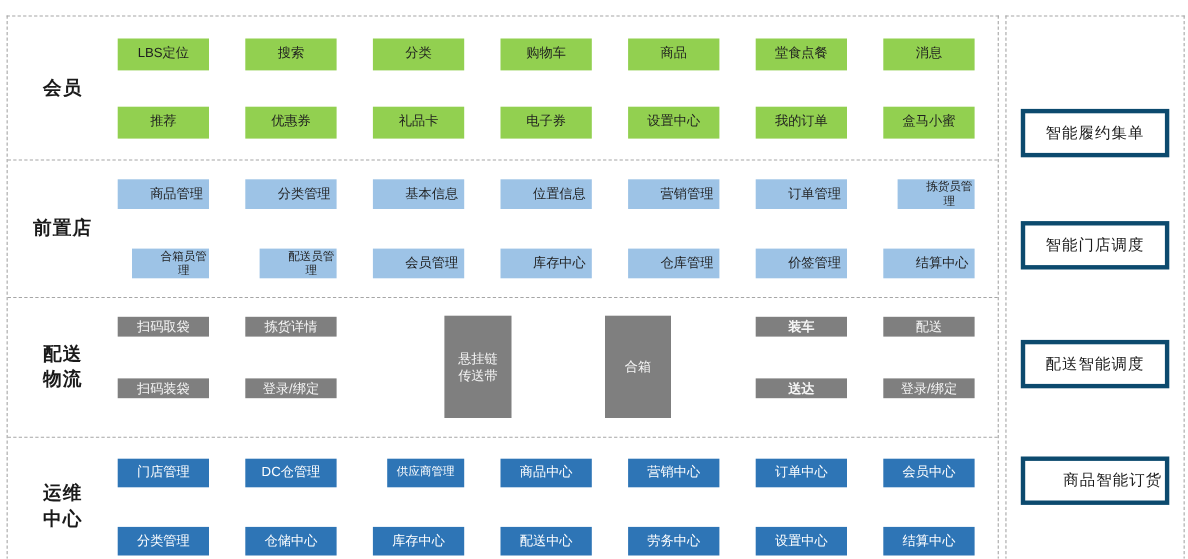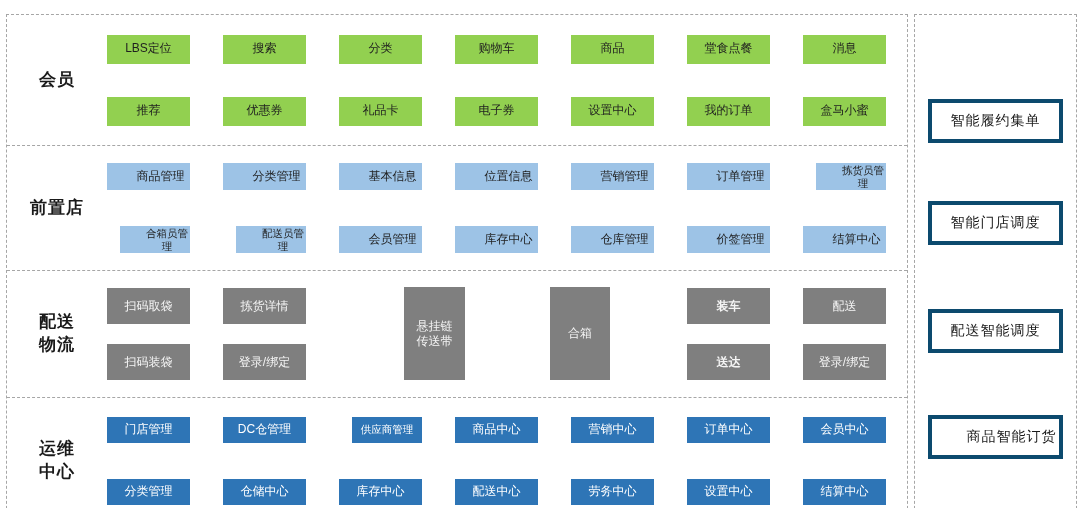--- a/index.html
+++ b/index.html
@@ -40,21 +40,21 @@
   .row-2 .bx { height:27px; background:#9dc3e6; color:#1f1f1f;padding-left:24px; }
   .row-4 .bx { height:26px; background:#2e75b6; color:#ffffff; }
   .bx.small { font-size:10.5px;margin-left:13px; }
   
   .row-3 .stage { position:relative; flex:1; }
   .gbx {
     position:absolute; background:#7f7f7f; color:#f5f5f5;
     display:flex; align-items:center; justify-content:center;
     text-align:center; font-size:12px; line-height:1.2;
   }
-  .gbx.sm { width:83px; height:36px; }
+  .gbx.sm { width:83px; height:18px; }
   .gbx.r1 { top:17px; }
   .gbx.r2 { top:73px; }
   .gbx.tall { top:16px; height:93px; }
   .c1 { left:0px; } .c2 { left:116px; }
   .c6 { left:580px;font-weight:bold; } .c7 { left:696px; }
   .t1 { left:297px; width:61px; }
   .t2 { left:443px; width:60px; }
   .wrap-3 { display:inline-block; max-width:40px; }
   .wrap-4 { display:inline-block; max-width:54px; }
   

